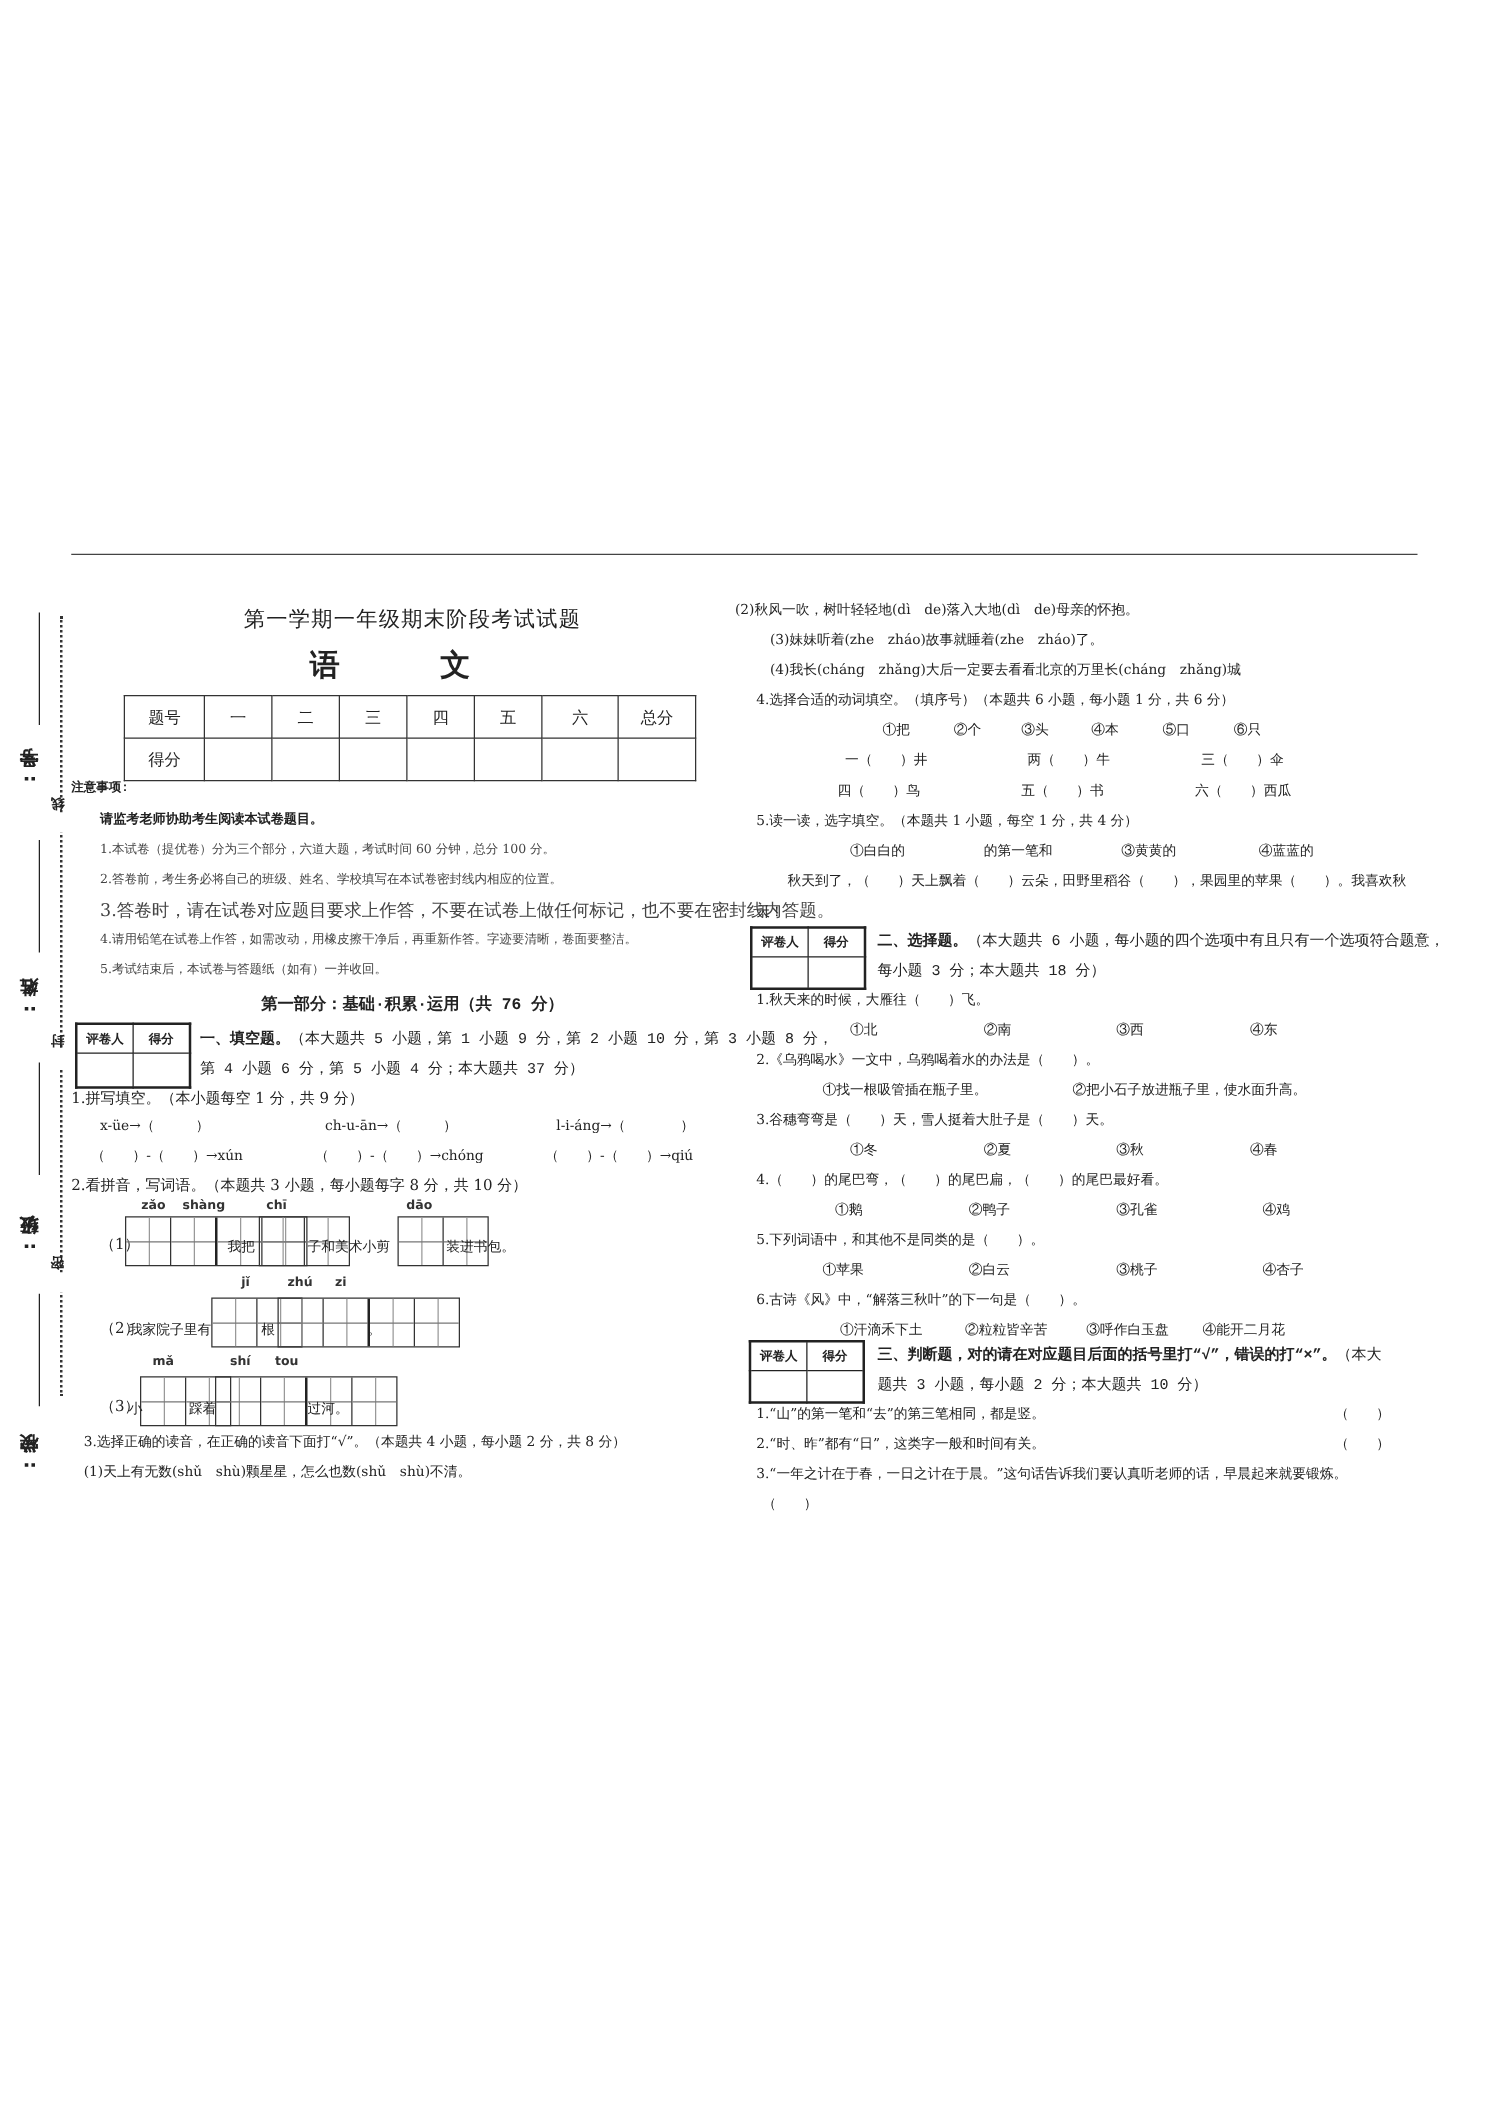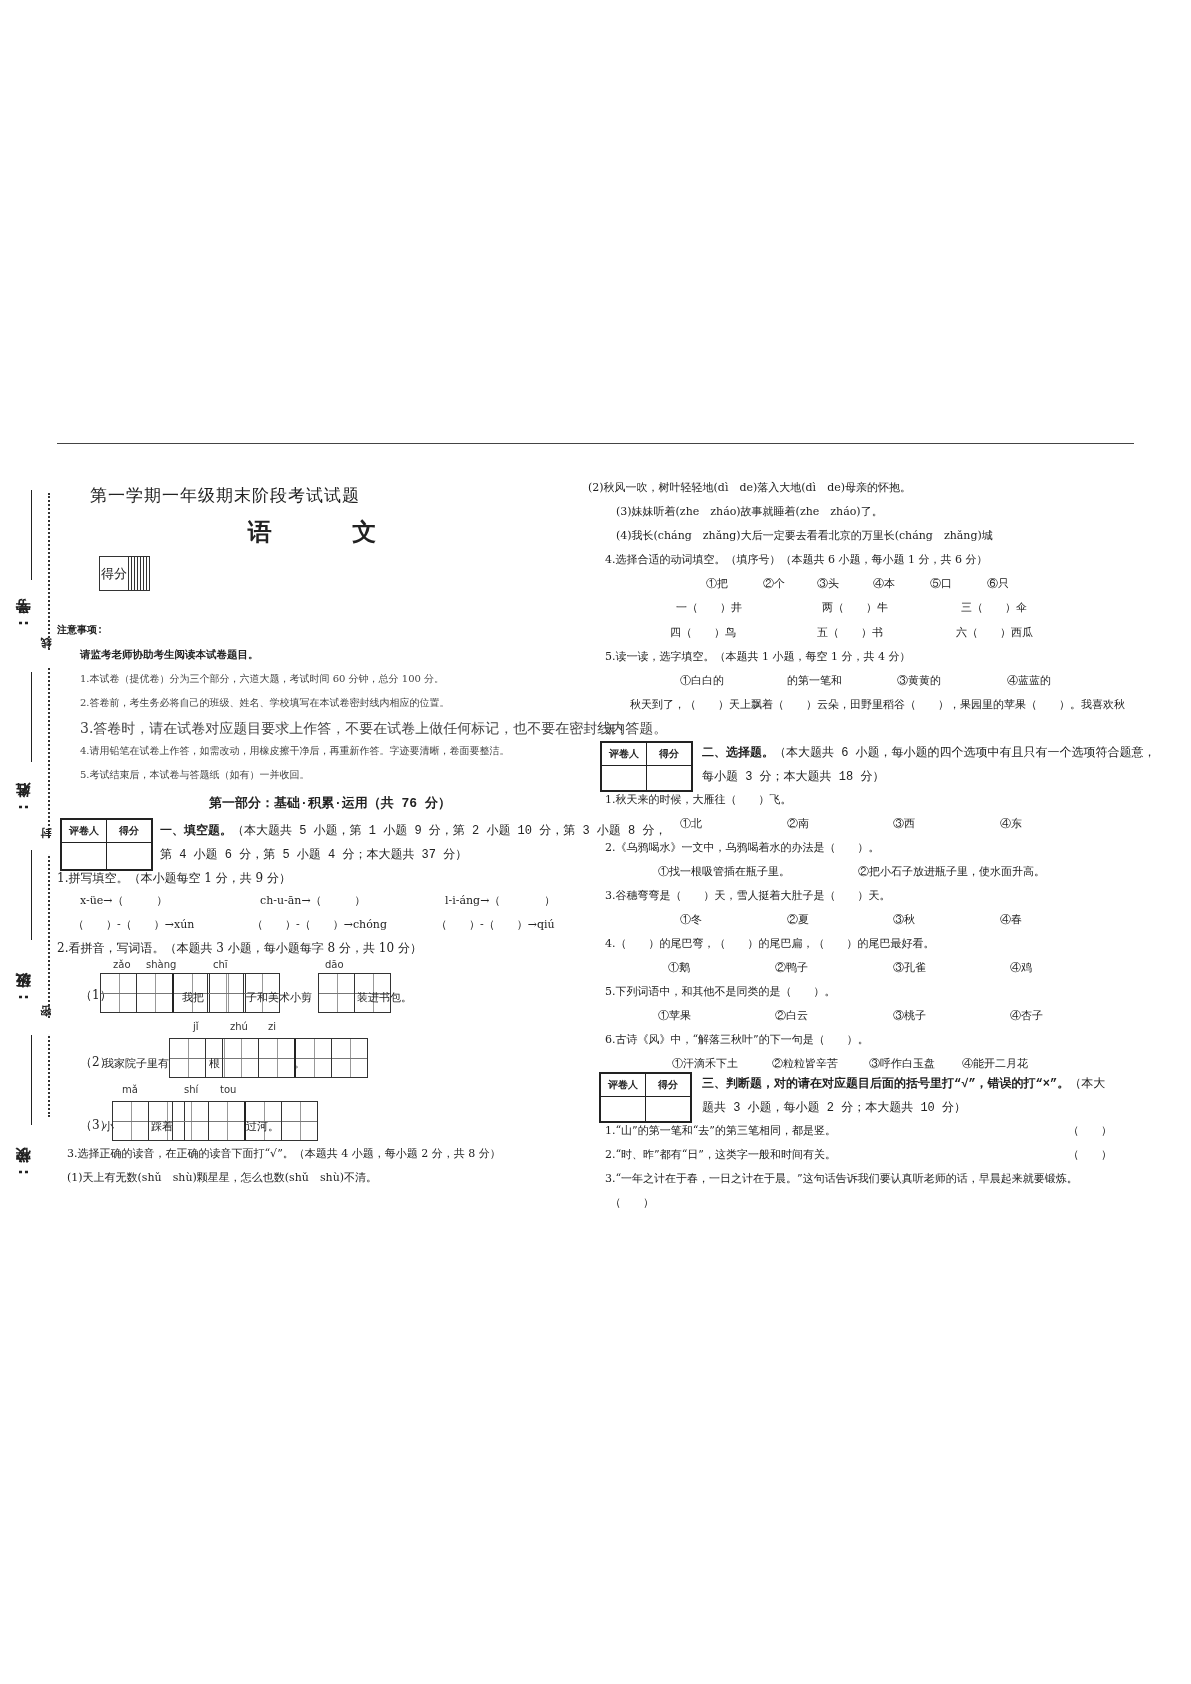--- a/index.html
+++ b/index.html
@@ -11,38 +11,38 @@
   .top-rule{left:57px;top:443px;width:1077px;height:1px;background:#444;}
   
   .dotline{left:48px;top:493px;width:0;height:624px;border-left:2px dotted #333;}
   .vline{left:31px;width:1px;background:#222;}
   .vlabel{left:14px;width:28px;font-size:15px;font-weight:bold;
           writing-mode:vertical-rl;transform:rotate(180deg);
           font-family:"DejaVu Sans","Liberation Sans",sans-serif;color:#222;}
   .seal{left:40px;width:18px;font-size:11px;font-weight:bold;background:#fff;text-align:center;
         writing-mode:vertical-rl;transform:rotate(180deg);}
   
-  .title1{left:90px;width:480px;top:484px;font-size:17px;letter-spacing:1px;}
+  .title1{left:90px;width:480px;top:484px;text-align:center;font-size:17px;letter-spacing:1px;}
   .title2{left:90px;width:480px;top:516px;text-align:center;font-size:24px;font-weight:bold;letter-spacing:36px;
           font-family:"DejaVu Sans","Liberation Sans",sans-serif;}
   table.score{border-collapse:collapse;position:absolute;left:99px;top:556px;}
   table.score td{border:1px solid #333;height:31px;text-align:center;font-size:13px;
                  font-family:"DejaVu Sans","Liberation Sans",sans-serif;}
   .t-small{font-size:11px;}
   .t-q{font-size:12px;}
   .grader{border-collapse:collapse;position:absolute;}
   .grader td{border:1px solid #222;height:20px;width:42px;text-align:center;font-size:10px;font-weight:bold;
              font-family:"DejaVu Sans","Liberation Sans",sans-serif;}
   .grader{border:2px solid #222;}
   .tianzi{position:absolute;display:flex;border:1px solid #333;}
   .tianzi .cell{width:35px;height:38px;position:relative;border-left:1px solid #333;}
   .tianzi .cell:first-child{border-left:none;}
   .tianzi .cell::before{content:"";position:absolute;left:50%;top:0;bottom:0;border-left:1px solid #999;}
   .tianzi .cell::after{content:"";position:absolute;top:50%;left:0;right:0;border-top:1px solid #777;}
-  .py{font-size:10px;font-family:"DejaVu Sans","Liberation Sans",sans-serif;color:#333;}
+  .py{font-size:10px;font-family:"DejaVu Sans","Liberation Sans",sans-serif;color:#333;font-weight:bold;}
 </style>
 </head>
 <body>
 
 <div class="abs top-rule"></div>
 
 <div class="abs dotline"></div>
 <div class="abs vline" style="top:490px;height:90px"></div>
 <div class="abs vlabel" style="top:586px;height:40px">学号:</div>
 <div class="abs vline" style="top:672px;height:90px"></div>
@@ -53,20 +53,30 @@
 <div class="abs vlabel" style="top:1135px;height:40px">学校:</div>
 <div class="abs seal" style="top:650px;height:16px">线</div>
 <div class="abs seal" style="top:840px;height:16px">封</div>
 <div class="abs seal" style="top:1018px;height:16px">密</div>
 
 <div class="abs title1">第一学期一年级期末阶段考试试题</div>
 <div class="abs title2">语 文</div>
 
 <table class="score">
   <tbody>
+      <tr>
+    <td style="width:61px">题号</td>
+    <td style="width:51px">一</td>
+    <td style="width:51px">二</td>
+    <td style="width:51px">三</td>
+    <td style="width:51px">四</td>
+    <td style="width:51px">五</td>
+    <td style="width:58px">六</td>
+    <td style="width:59px">总分</td>
+  </tr>
   <tr>
     <td>得分</td>
     <td></td>
     <td></td>
     <td></td>
     <td></td>
     <td></td>
     <td></td>
     <td></td>
   </tr>

